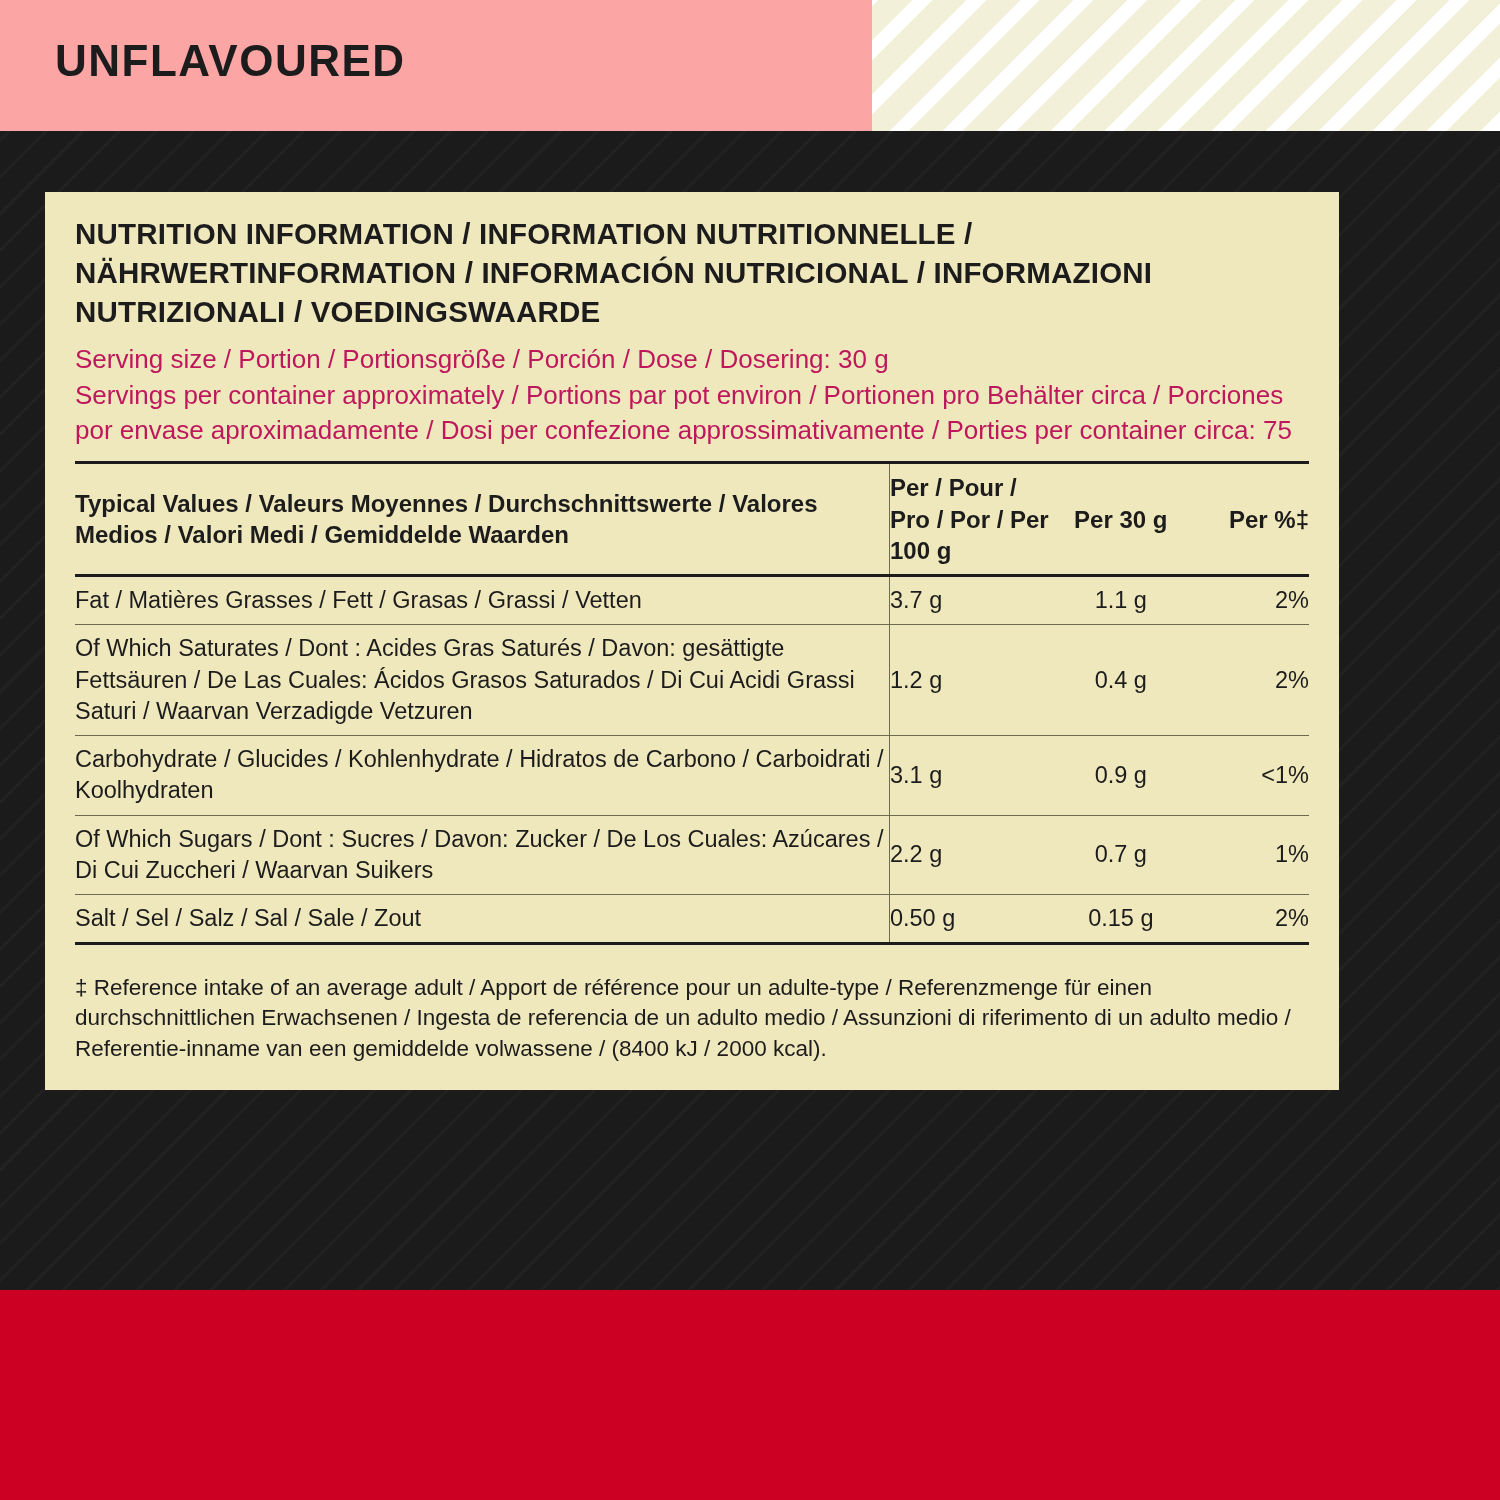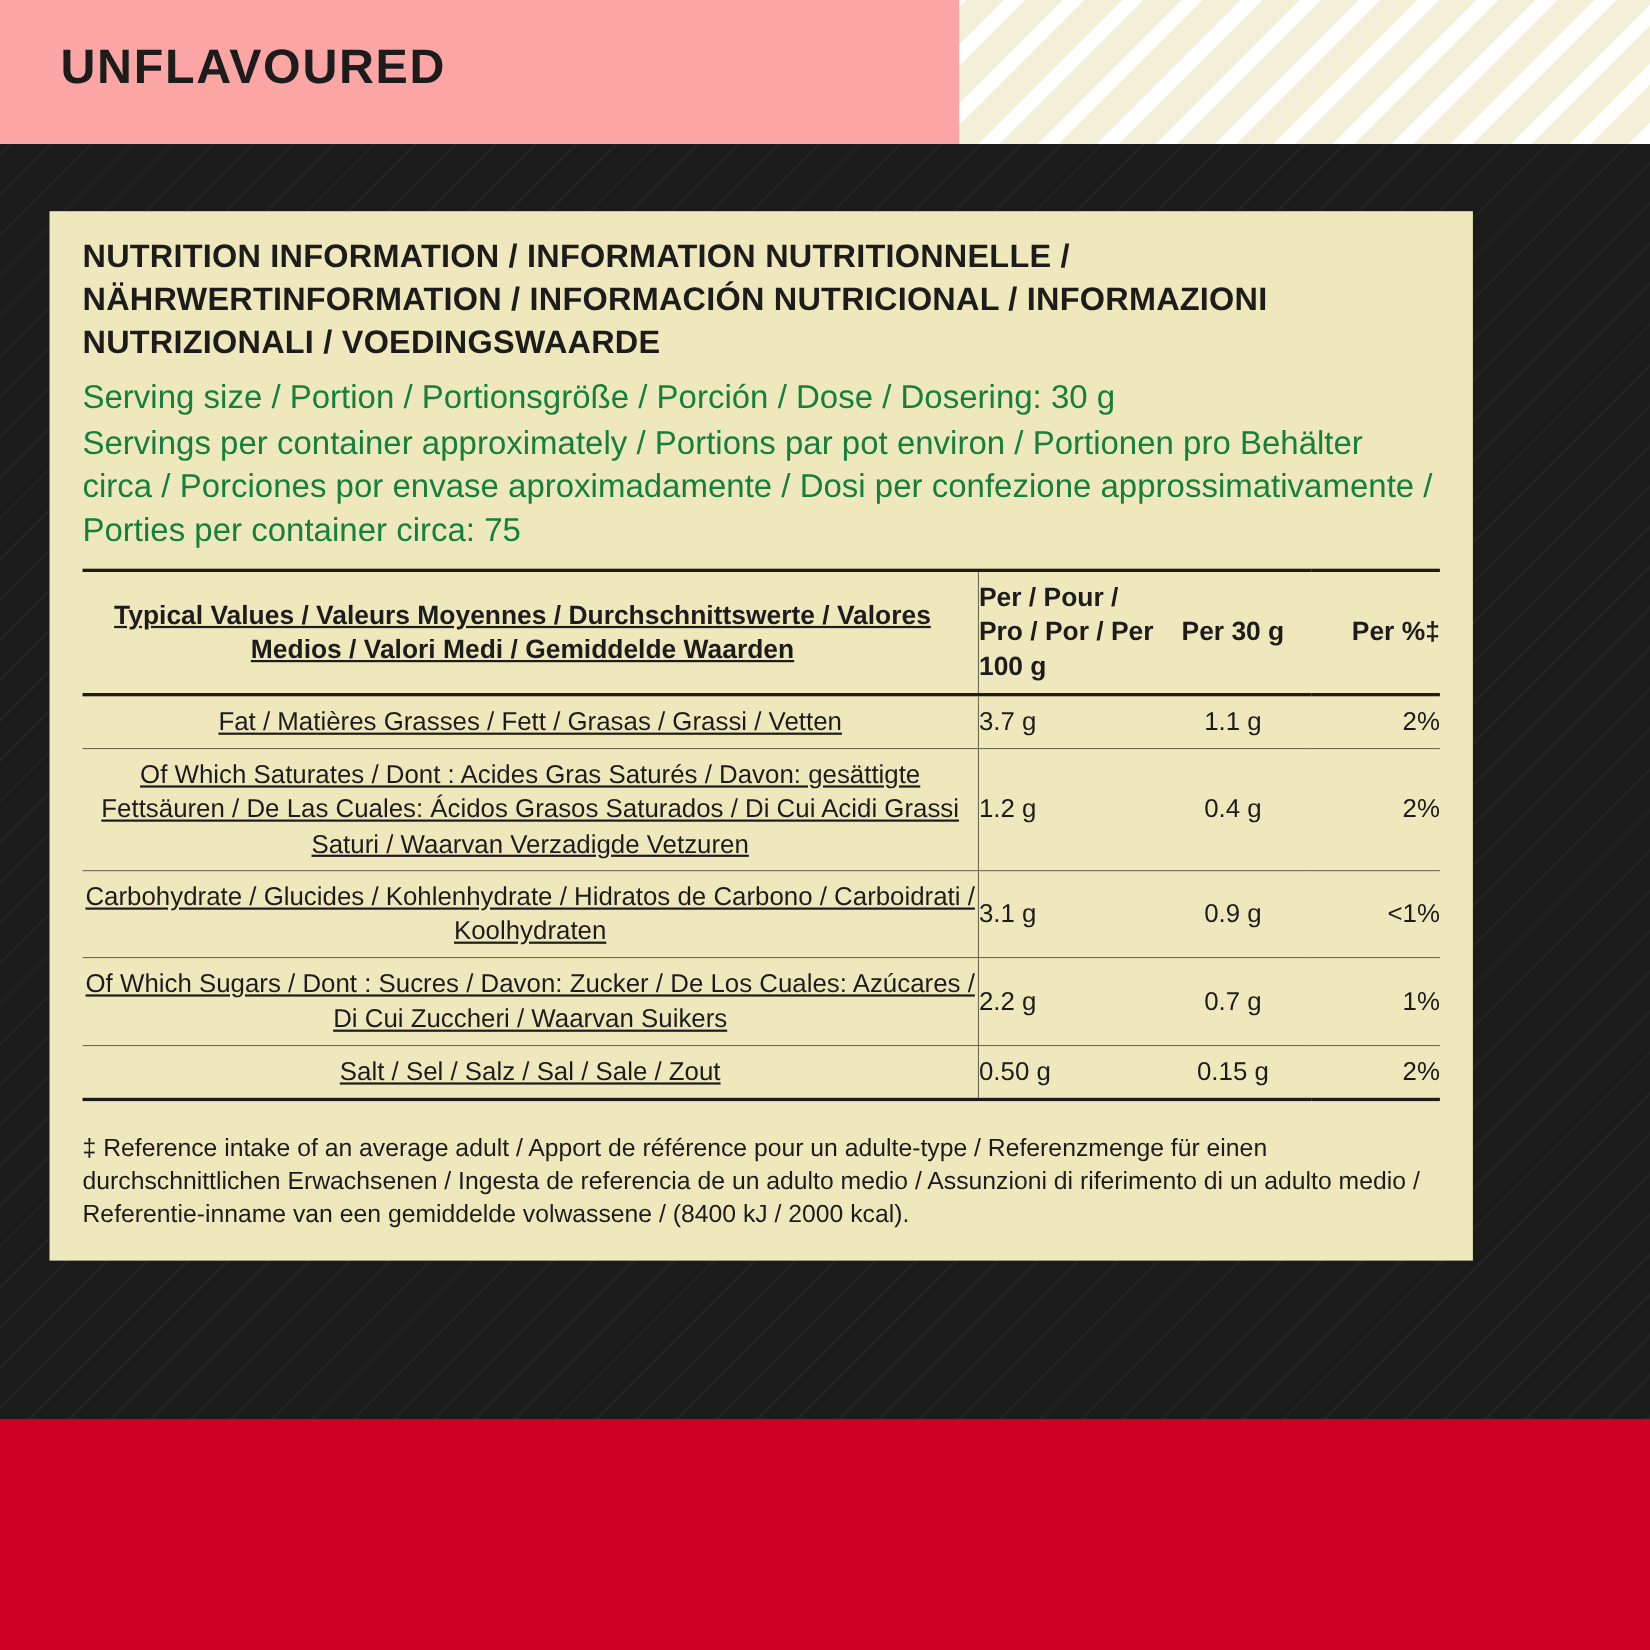--- a/index.html
+++ b/index.html
@@ -91,40 +91,40 @@
   .panel-heading {
     font-size: 29.5px;
     font-weight: bold;
     line-height: 1.33;
     color: #1c1c1c;
     letter-spacing: 0.2px;
     margin: 0 0 10px 0;
   }
 
   .serving-line {
-    font-size: 30px;
+    font-size: 26px;
     line-height: 1.33;
-    color: #15803d;
+    color: #be185d;
     margin: 0;
   }
   .serving-line.second {
     margin-top: 2px;
   }
 
   table.nutri {
     width: 100%;
     border-collapse: collapse;
     margin-top: 14px;
     color: #1c1c1c;
   }
   table.nutri th, table.nutri td {
     vertical-align: middle;
     padding: 8px 0;
   }
-  .col-label { width: 66%; text-align: center; padding-right: 14px; text-decoration: underline; }
+  .col-label { width: 66%; text-align: left; padding-right: 14px; }
   .col-100 { width: 13%; text-align: left; }
   .col-30 { width: 11.5%; text-align: center; }
   .col-pct { width: 9.5%; text-align: right; padding-right: 4px; }
 
   thead th {
     font-size: 24px;
     font-weight: bold;
     line-height: 1.3;
     border-top: 3px solid #1c1c1c;
     border-bottom: 3px solid #1c1c1c;

